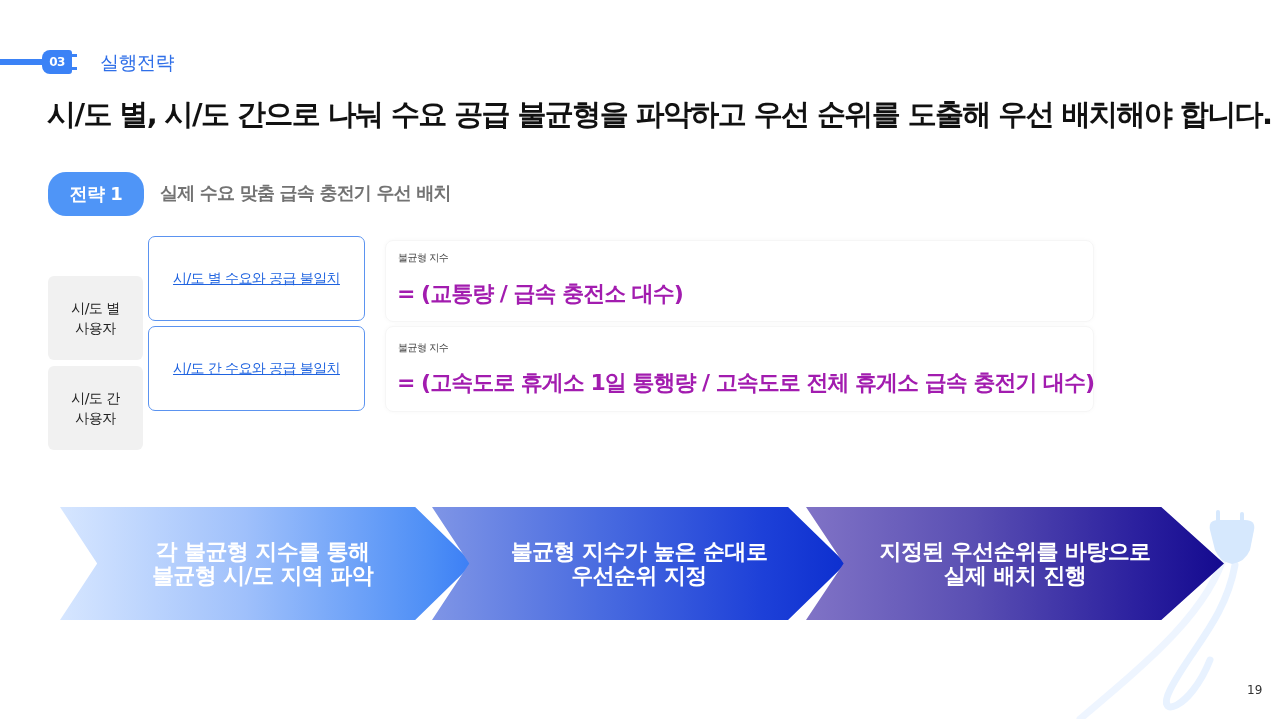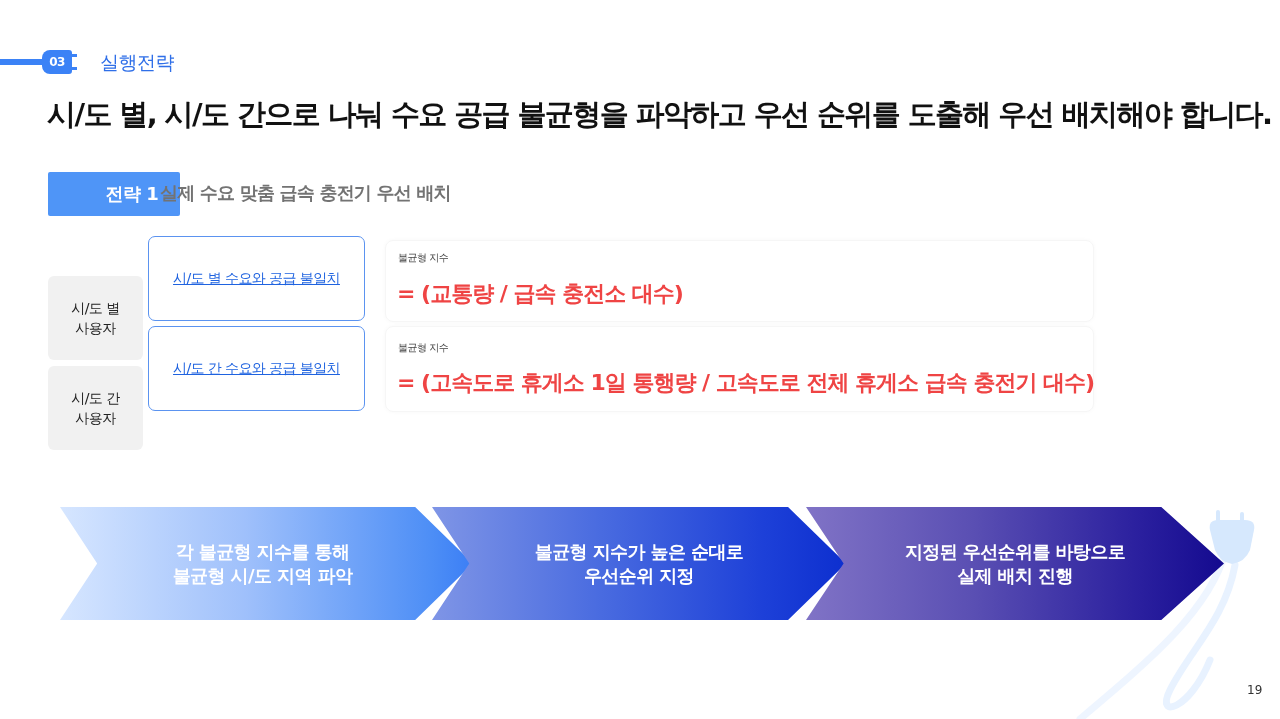--- a/index.html
+++ b/index.html
@@ -20,47 +20,47 @@
   }
   .plug-prong { width: 5px; height: 3px; background: #3b82f6; left: 72px; }
   .section-label { left: 100px; top: 50px; font-size: 19px; color: #2f6fe8; letter-spacing: -0.5px; }
 
   .page-title {
     left: 47px; top: 95px; font-size: 29px; font-weight: bold; color: #111;
     letter-spacing: -1.6px; white-space: nowrap;
   }
 
   .strategy-chip {
-    left: 48px; top: 172px; width: 96px; height: 44px; border-radius: 2px;
+    left: 48px; top: 172px; width: 96px; height: 44px; border-radius: 18px;
     background: #4f95f7; color: #fff; font-size: 18px; font-weight: bold;
-    display: flex; align-items: center; justify-content: center; letter-spacing: -0.5px; padding-left: 36px;
+    display: flex; align-items: center; justify-content: center; letter-spacing: -0.5px;
   }
   .strategy-title { left: 160px; top: 181px; font-size: 18px; font-weight: bold; color: #737373; letter-spacing: -0.8px; }
 
   .user-box {
     left: 48px; width: 95px; height: 84px; background: #f1f1f1; border-radius: 6px;
     display: flex; align-items: center; justify-content: center; text-align: center;
     font-size: 14px; line-height: 20px; color: #222; letter-spacing: -0.5px; margin-top: 40px;
   }
   .mismatch-box {
     left: 148px; width: 215px; height: 83px; border: 1px solid #5b93f0; border-radius: 7px;
     display: flex; align-items: center; justify-content: center;
     font-size: 14px; color: #1f63e0; letter-spacing: -0.6px; background: #fff; text-decoration: underline;
   }
 
   .formula-card {
     left: 385px; width: 707px; border-radius: 8px;
     box-shadow: 0 0 4px rgba(0,0,0,0.03); border: 1px solid #f6f6f6;
   }
   .formula-label { left: 398px; font-size: 10px; color: #444; letter-spacing: -0.5px; }
-  .formula-text { left: 397px; font-size: 22px; font-weight: bold; color: #ef4444; letter-spacing: -1px; white-space: nowrap; }
+  .formula-text { left: 397px; font-size: 22px; font-weight: bold; color: #a21caf; letter-spacing: -1px; white-space: nowrap; }
 
   
   .chev { top: 507px; height: 113px; display: flex; align-items: center; justify-content: center; }
-  .chev-text { color: #fff; font-size: 18px; font-weight: bold; text-align: center; line-height: 24px; letter-spacing: -0.6px; position: relative; }
+  .chev-text { color: #fff; font-size: 22px; font-weight: bold; text-align: center; line-height: 24px; letter-spacing: -0.6px; position: relative; }
   .chev-1 {
     left: 60px; width: 413px;
     clip-path: polygon(0 0, 86% 0, 100% 50%, 86% 100%, 0 100%, 9% 50%);
     background: linear-gradient(90deg, #d6e6ff 0%, #9fc0fb 45%, #4d8ef6 90%, #3b7ef5 100%);
   }
   .chev-2 {
     left: 432px; width: 414px;
     clip-path: polygon(0 0, 86% 0, 100% 50%, 86% 100%, 0 100%, 9% 50%);
     background: linear-gradient(90deg, #7f95e6 0%, #4a6ce0 40%, #1d40d8 80%, #0d2fcf 100%);
   }

